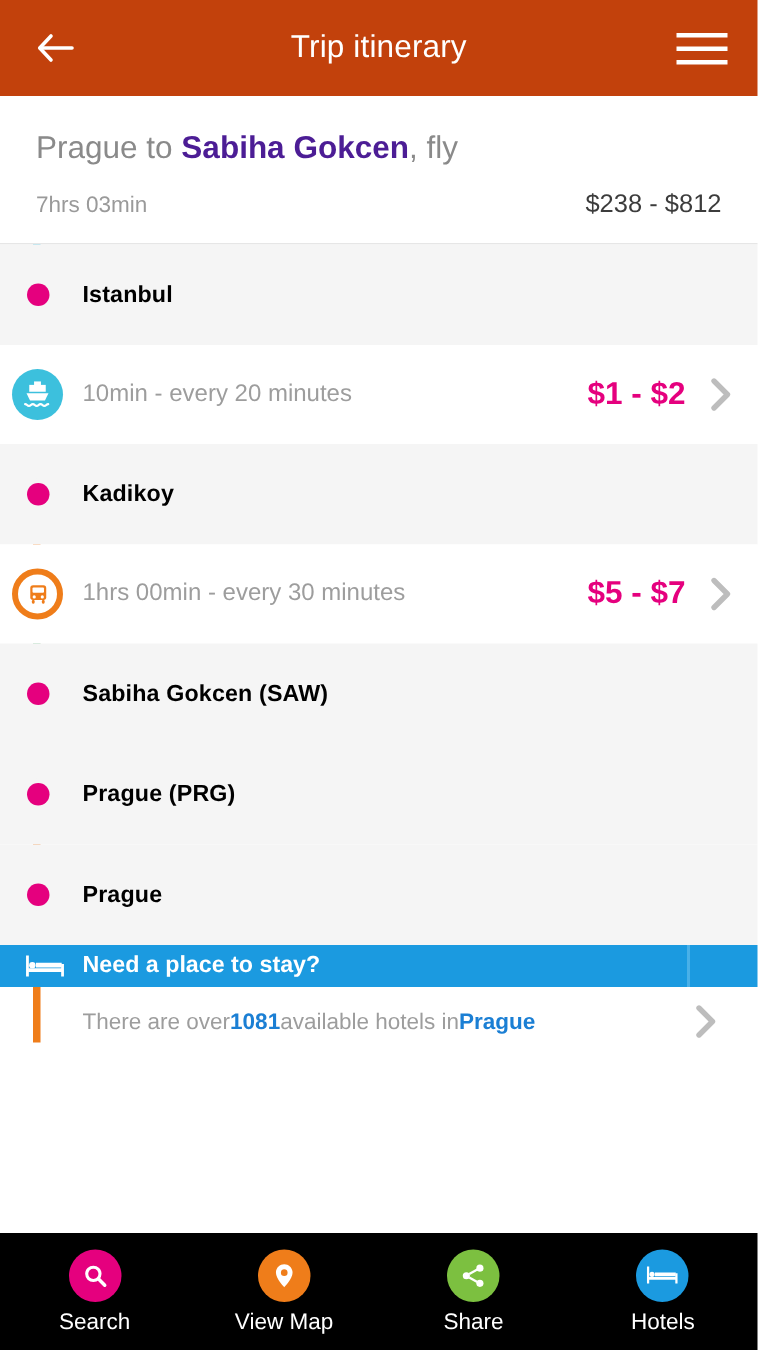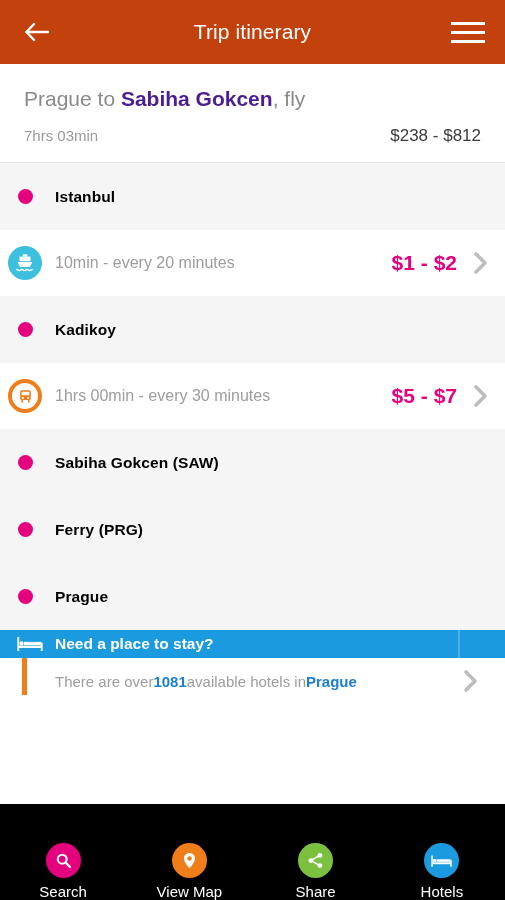--- a/index.html
+++ b/index.html
@@ -65,22 +65,22 @@
 
   .hotel-sub {
     height:46px; display:flex; align-items:center; background:#fff;
     font-size:15px; color:#9d9d9d; padding-left:55px; padding-right:10px;
   }
   .hotel-sub a { color:#1b7fd4; font-weight:700; text-decoration:none; }
   .hotel-sub .chev { margin-left:auto; }
 
   
   .bottomnav {
-    position:absolute; left:0; right:0; bottom:0; height:96px; background:#000;
-    display:flex; align-items:flex-end; z-index:10;
+    position:absolute; left:0; right:0; bottom:0; height:78px; background:#000;
+    display:flex; align-items:center; z-index:10;
   }
   .navitem { flex:1; display:flex; flex-direction:column; align-items:center; justify-content:center; gap:5px; cursor:pointer; }
   .nav-ic { width:35px; height:35px; border-radius:50%; display:flex; align-items:center; justify-content:center; }
   .nav-lbl { color:#fff; font-size:15px; }
 </style>
 </head>
 <body>
 
 <div class="app">
 
@@ -175,21 +175,21 @@
           <span class="dot"></span>
         </div>
       <div class="station-name">Sabiha Gokcen (SAW)</div>
     </div>
 
 
     <div class="row station">
       <div class="node">
           <span class="dot"></span>
         </div>
-      <div class="station-name">Ferry (PRG)</div>
+      <div class="station-name">Prague (PRG)</div>
     </div>
 
 
     <div class="row station">
       <div class="node">
           <span class="dot"></span>
         </div>
       <div class="station-name">Prague</div>
     </div>
   </div>

